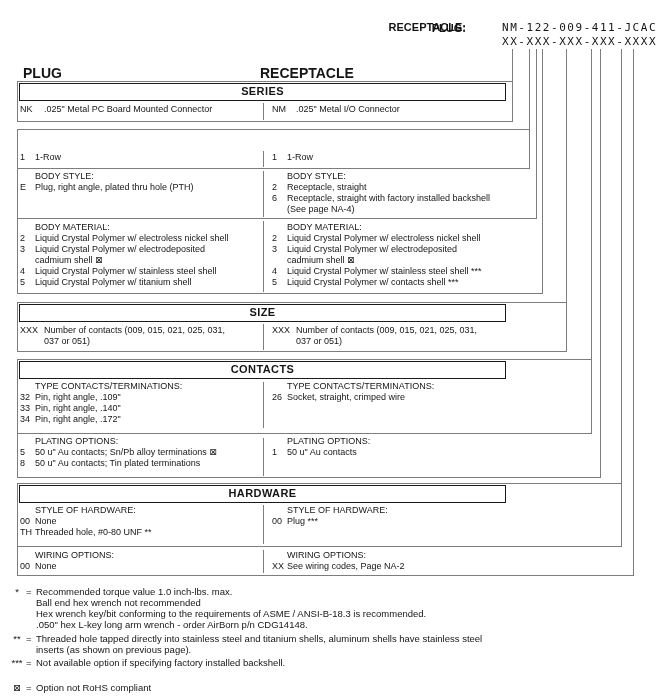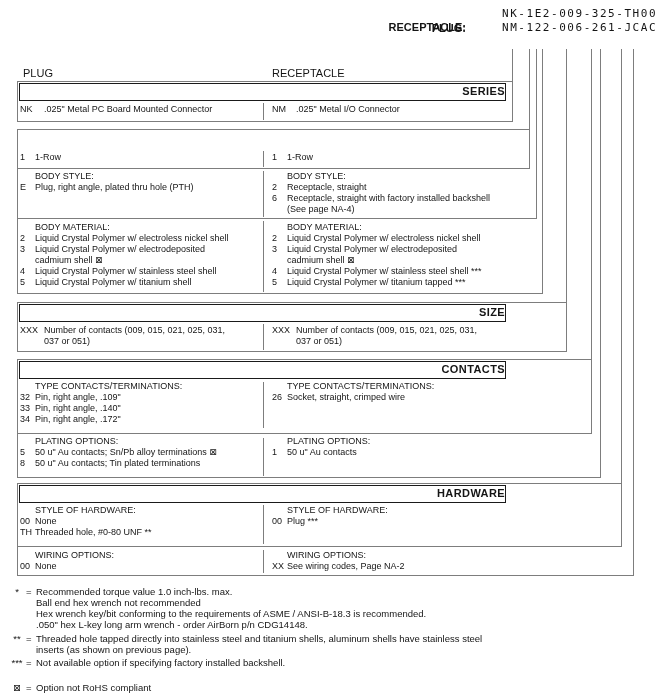--- a/index.html
+++ b/index.html
@@ -10,60 +10,60 @@
   }
   
   .vl{position:absolute;width:1px;background:#7d7d7d;}
   .hl{position:absolute;height:1px;background:#7d7d7d;}
   
   .pnlab{position:absolute;left:356px;width:110px;text-align:right;
          font-size:11px;line-height:13px;font-weight:bold;white-space:nowrap;}
   .pnval{position:absolute;left:502px;font-family:"DejaVu Sans Mono",monospace;
          font-size:11px;line-height:13px;letter-spacing:1.54px;white-space:nowrap;}
   
-  .colhead{position:absolute;top:68px;font-size:11px;line-height:11px;}
+  .colhead{position:absolute;top:68px;font-size:14px;line-height:11px;font-weight:bold;}
   
   .secbar{position:absolute;left:19px;width:487px;height:18px;box-sizing:border-box;
-          border:1.5px solid #1a1a1a;background:#fff;text-align:right;
+          border:1.5px solid #1a1a1a;background:#fff;text-align:center;
           font-weight:bold;font-size:11px;line-height:15px;letter-spacing:0.4px;}
   
   .col{position:absolute;padding-left:3px;box-sizing:border-box;}
   .row{display:flex;font-size:9px;line-height:11px;}
   .code{flex:0 0 15px;white-space:nowrap;}
   .code.wide{flex:0 0 24px;}
   .desc{flex:1;white-space:pre-line;}
   
   .fnote{position:absolute;left:8px;width:648px;display:flex;
          font-size:9.5px;line-height:11px;}
   .fsym{flex:0 0 18px;text-align:center;white-space:nowrap;}
   .feq{flex:0 0 10px;}
   .ftext{flex:1;white-space:pre-line;}
 </style>
 </head>
 <body>
 
 <div id="root">
 
   <div class="pnlab" style="top:22px">PLUG:</div>
-  <div class="pnval" style="top:7px">NK-1E2-009-325-TH00</div>
   <div class="pnlab" style="top:21px">RECEPTACLE:</div>
-  <div class="pnval" style="top:21px">NM-122-006-261-JCAC</div>
+  <div class="pnval" style="top:21px">NM-122-009-411-JCAC</div>
+  <div class="pnval" style="top:35px">XX-XXX-XXX-XXX-XXXX</div>
 
   <div class="vl" style="left:512px;top:49px;height:72px"></div>
   <div class="vl" style="left:529px;top:49px;height:119px"></div>
   <div class="vl" style="left:536px;top:49px;height:169px"></div>
   <div class="vl" style="left:542px;top:49px;height:244px"></div>
   <div class="vl" style="left:566px;top:49px;height:302px"></div>
   <div class="vl" style="left:591px;top:49px;height:384px"></div>
   <div class="vl" style="left:600px;top:49px;height:428px"></div>
   <div class="vl" style="left:621px;top:49px;height:497px"></div>
   <div class="vl" style="left:633px;top:49px;height:526px"></div>
 
   <div class="colhead" style="left:23px">PLUG</div>
-  <div class="colhead" style="left:272px">RECEPTACLE</div>
+  <div class="colhead" style="left:260px">RECEPTACLE</div>
 
   <div class="hl" style="left:17px;top:81px;width:496px"></div>
   <div class="vl" style="left:17px;top:81px;height:41px"></div>
   <div class="hl" style="left:17px;top:121px;width:496px"></div>
   <div class="secbar" style="top:83px">SERIES</div>
   <div class="vl" style="left:263px;top:103px;height:17px"></div>
   <div class="col" style="left:17px;top:104px;width:246px">
     <div class="row">
       <span class="code wide">NK</span>
       <span class="desc">.025" Metal PC Board Mounted Connector</span>
@@ -160,21 +160,21 @@
       <span class="code">3</span>
       <span class="desc">Liquid Crystal Polymer w/ electrodeposited
 cadmium shell ⊠</span>
     </div>
     <div class="row">
       <span class="code">4</span>
       <span class="desc">Liquid Crystal Polymer w/ stainless steel shell ***</span>
     </div>
     <div class="row">
       <span class="code">5</span>
-      <span class="desc">Liquid Crystal Polymer w/ titanium tapped ***</span>
+      <span class="desc">Liquid Crystal Polymer w/ contacts shell ***</span>
     </div>
   </div>
 
   <div class="hl" style="left:17px;top:302px;width:550px"></div>
   <div class="vl" style="left:17px;top:302px;height:50px"></div>
   <div class="hl" style="left:17px;top:351px;width:550px"></div>
   <div class="secbar" style="top:304px">SIZE</div>
   <div class="vl" style="left:263px;top:324px;height:26px"></div>
   <div class="col" style="left:17px;top:325px;width:246px">
     <div class="row">

